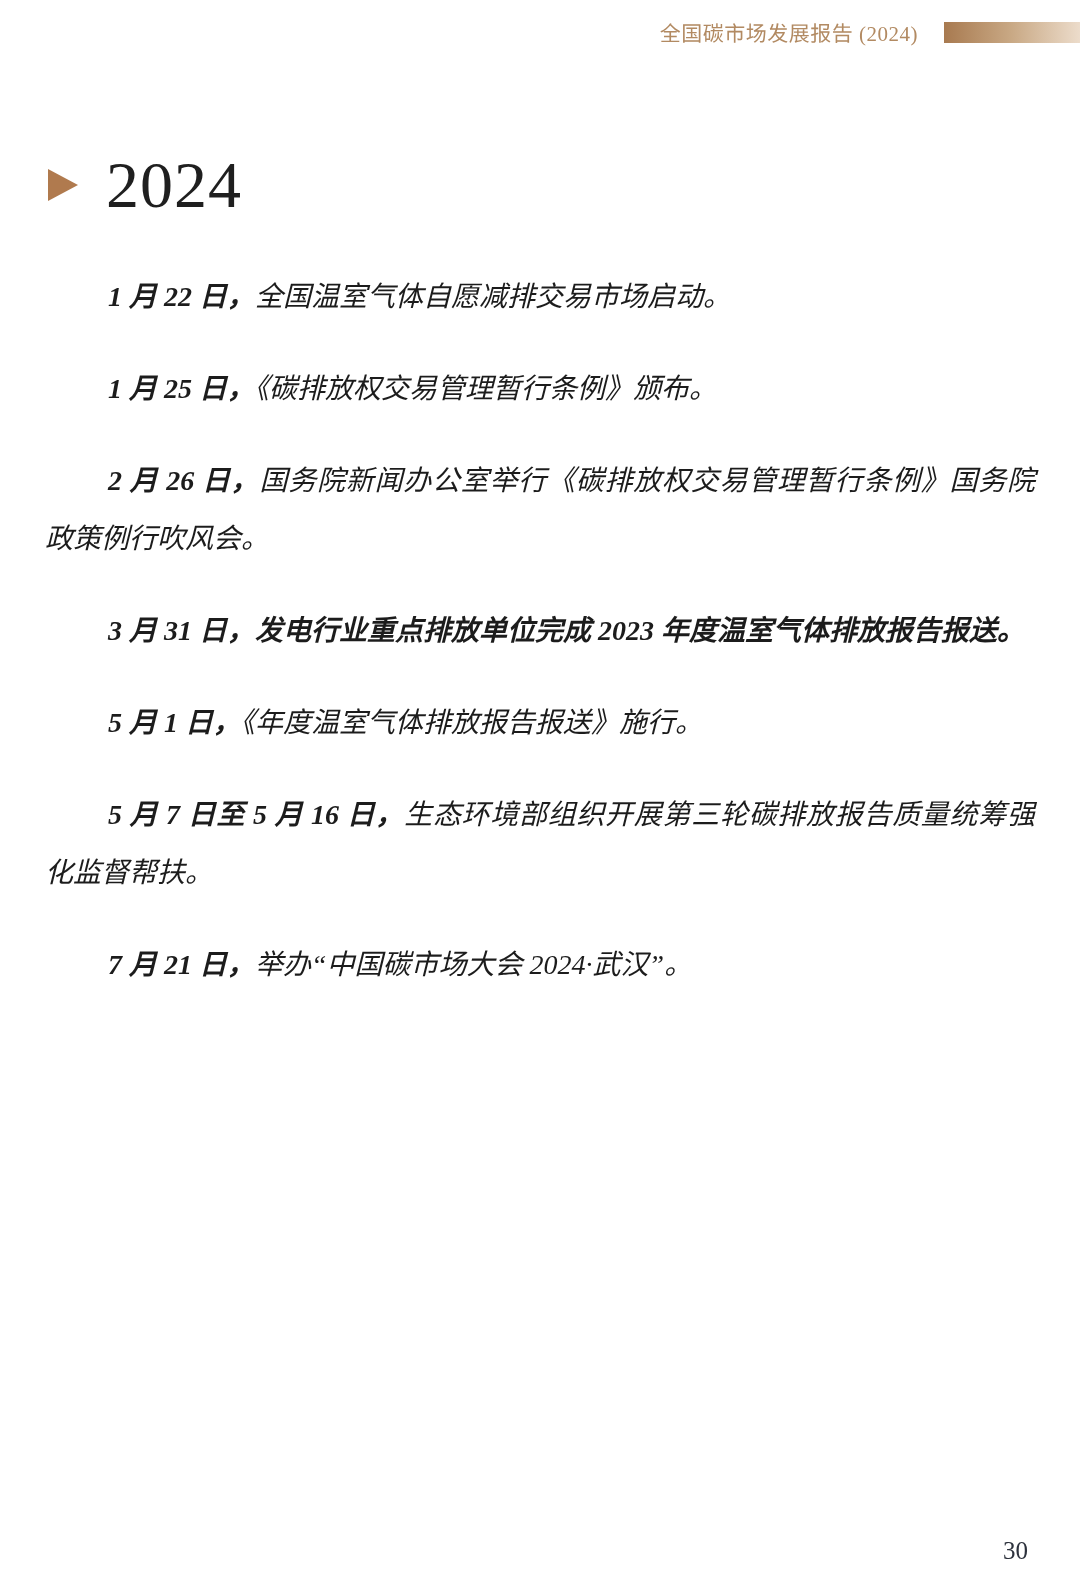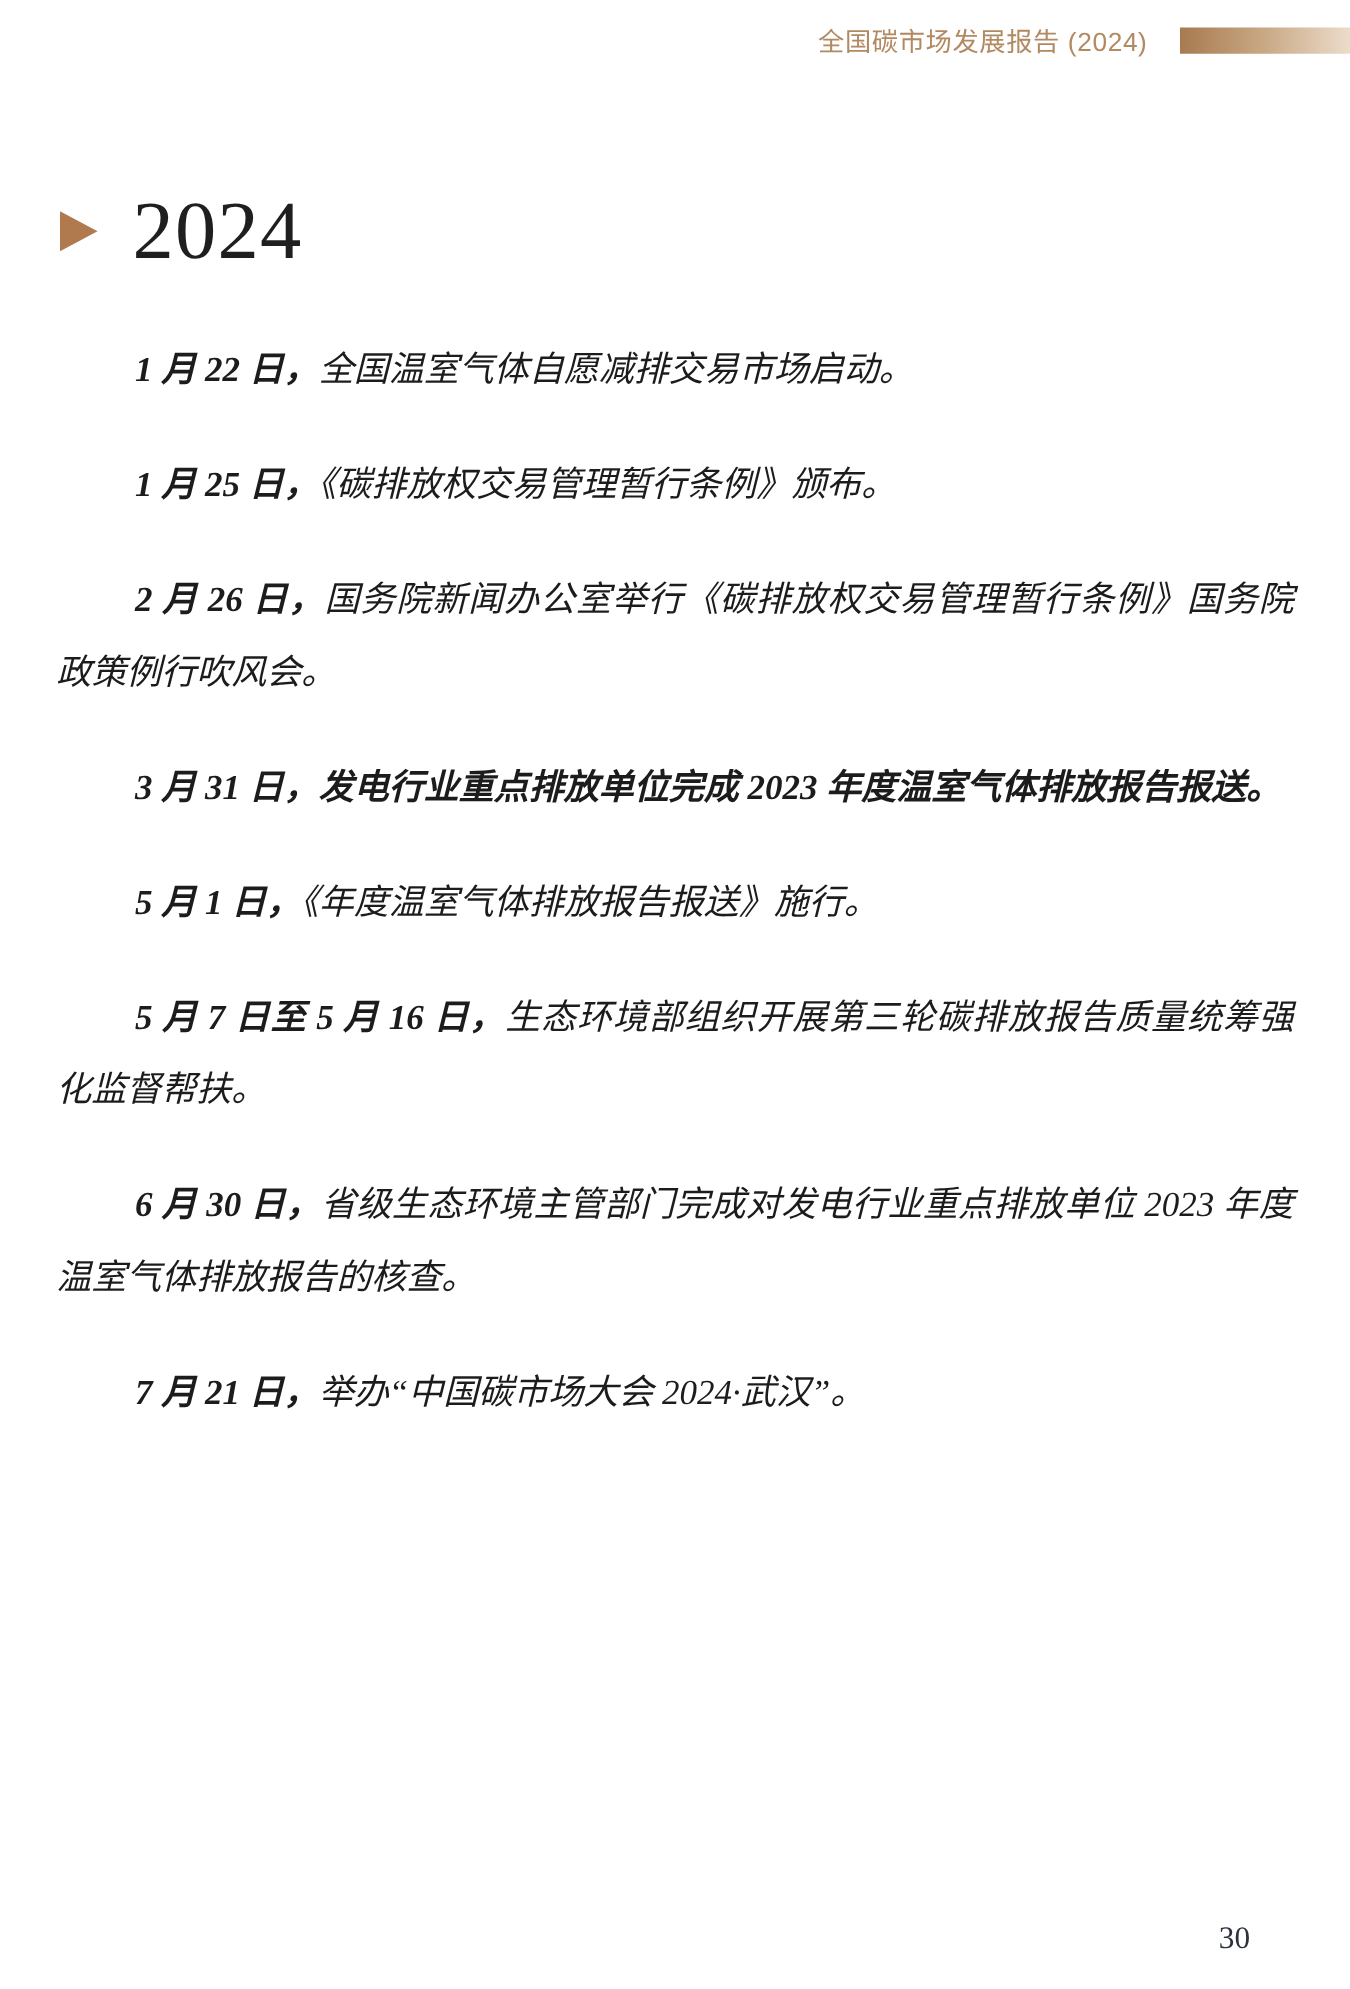--- a/index.html
+++ b/index.html
@@ -22,21 +22,21 @@
     position: absolute;
     top: 20px;
     left: 0;
     right: 0;
     height: 24px;
     display: flex;
     justify-content: flex-end;
     align-items: center;
   }
   .header-title {
-    font-family: Liberation Sans, sans-serif;
+    font-family: Liberation Serif, serif;
     font-size: 21px;
     color: #b28a62;
     letter-spacing: 0.5px;
     margin-right: 26px;
     white-space: nowrap;
   }
   .header-bar {
     width: 136px;
     height: 21px;
     background: linear-gradient(to right, #a87a50, #c9a985, #ecdccb);
@@ -87,21 +87,21 @@
   .entry-date {
     font-weight: bold;
   }
   p.entry.em .entry-text {
     font-weight: bold;
   }
 
   
   .page-number {
     position: absolute;
-    right: 80px;
+    right: 52px;
     bottom: 26px;
     font-size: 25px;
     color: #2c313c;
   }
 </style>
 </head>
 <body>
 
 <div class="page">
 
@@ -123,20 +123,19 @@
     <p class="entry"><span class="entry-date">2 月 26 日，</span><span class="entry-text">国务院新闻办公室举行《碳排放权交易管理暂行条例》国务院政策例行吹风会。</span></p>
 
     <p class="entry em"><span class="entry-date">3 月 31 日，</span><span class="entry-text">发电行业重点排放单位完成 2023 年度温室气体排放报告报送。</span></p>
 
 
     <p class="entry"><span class="entry-date">5 月 1 日，</span><span class="entry-text">《年度温室气体排放报告报送》施行。</span></p>
 
     <p class="entry"><span class="entry-date">5 月 7 日至 5 月 16 日，</span><span class="entry-text">生态环境部组织开展第三轮碳排放报告质量统筹强化监督帮扶。</span></p>
 
 
-    <p class="entry"><span class="entry-date">6 月 30 日，</span><span class="entry-text">省级生态环境主管部门完成对发电行业重点排放单位 2023 年度温室气体排放报告的核查。</span></p>
 
     <p class="entry"><span class="entry-date">7 月 21 日，</span><span class="entry-text">举办“中国碳市场大会 2024·武汉”。</span></p>
   </div>
 
   <div class="page-number">30</div>
 
 </div>
 
 </body></html>

